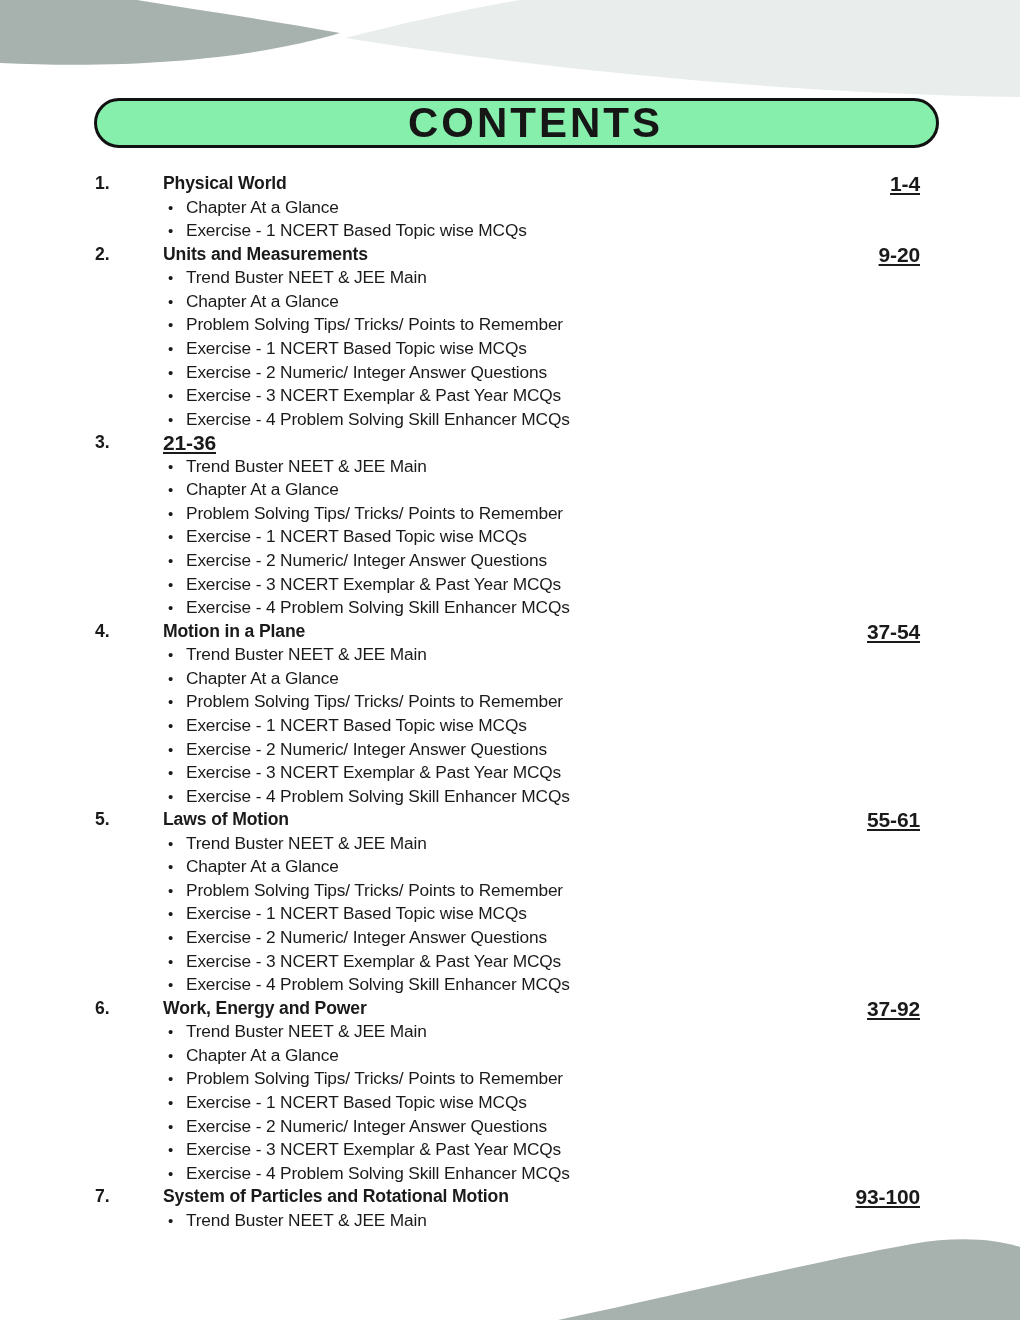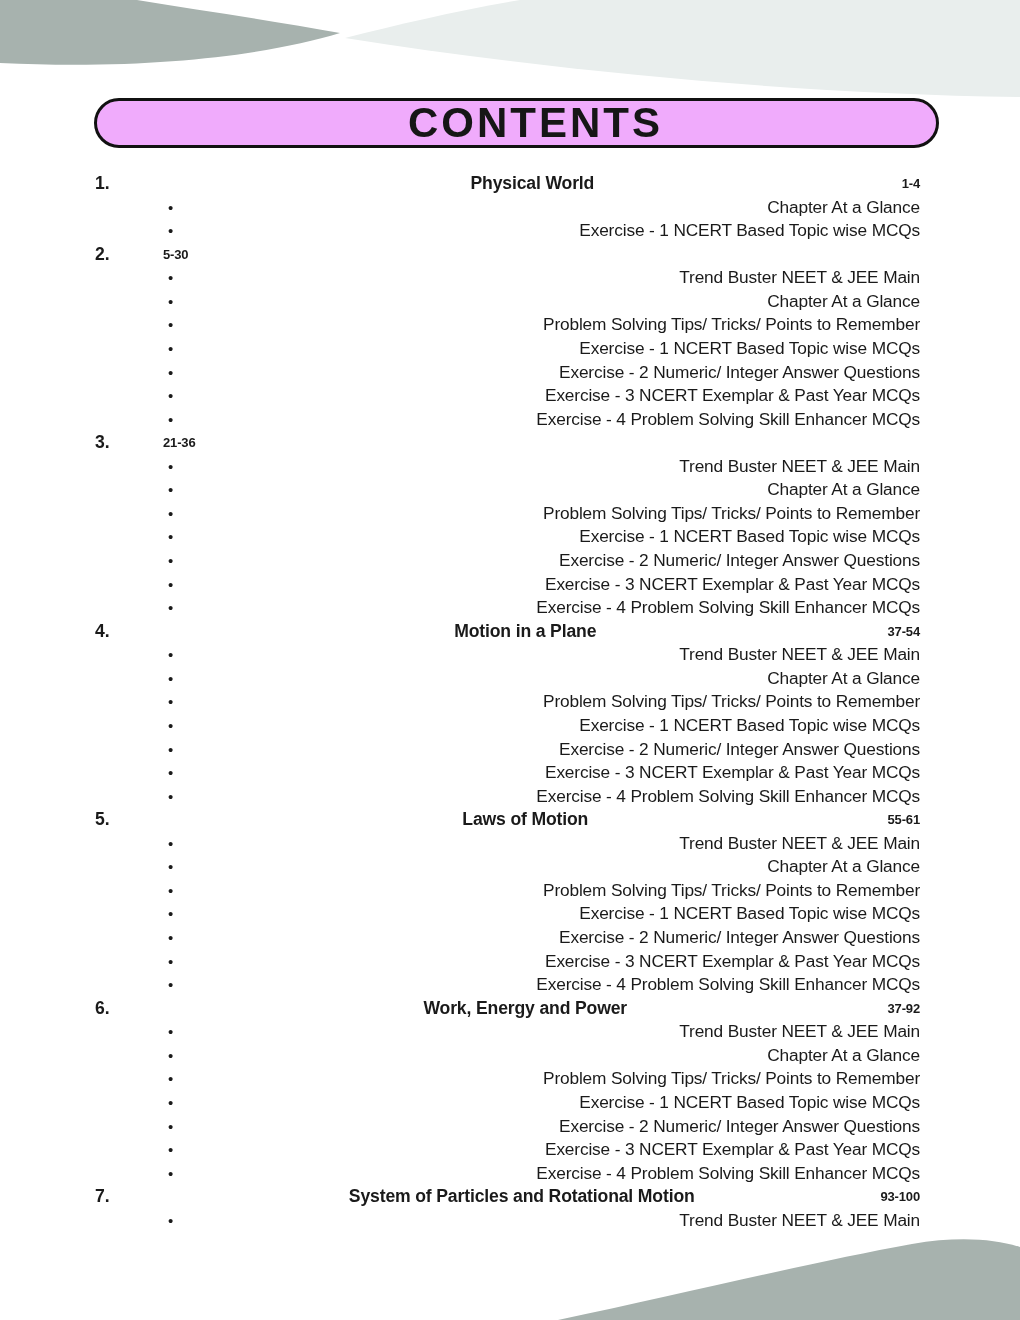--- a/index.html
+++ b/index.html
@@ -40,61 +40,62 @@
   .row{
     height:23.57px;
     line-height:23.57px;
     display:flex;
     align-items:center;
     white-space:nowrap;
     letter-spacing:-0.15px;
   }
   .row.chapter{font-weight:bold;font-size:17.6px;}
   .row.chapter .num{width:68px;flex:0 0 68px;}
-  .row.chapter .ctitle{flex:1 1 auto;text-align:center;}
-  .row.chapter .pages{flex:0 0 auto;font-size:13px;}
+  .row.chapter .ctitle{flex:1 1 auto;}
+  .row.chapter .pages{flex:0 0 auto;font-size:21px;text-decoration:underline;}
   .row.item{font-size:17.3px;padding-left:73px;}
   .row.item .bullet{
     flex:0 0 18px;width:18px;
     font-size:15px;
     color:#1a1a1a;
   }
-  .row.item .ilabel{flex:1 1 auto;text-align:right;}
+  .row.item .ilabel{flex:1 1 auto;}
 </style>
 </head>
 <body>
 
 <div class="page">
 
   <svg class="deco top" width="1020" height="180" viewBox="0 0 1020 180" aria-hidden="true">
     <path d="M520,0 L1020,0 L1020,97 C800,94 560,72 345,38 C400,24 460,10 520,0 Z" fill="#e9eeed"></path>
     <path d="M0,0 L137,0 C205,11 280,22 340,33 C268,55 150,70 0,63 Z" fill="#a7b2ae"></path>
   </svg>
 
-  <div class="title-box" style="background: #f0abfc; border-color: rgb(17, 17, 17);">
+  <div class="title-box" style="background: #86efac; border-color: rgb(17, 17, 17);">
     <span class="title-text">CONTENTS</span>
   </div>
 
   <div class="toc" id="toc">
       <div class="row chapter">
         <span class="num">1.</span>
         <span class="ctitle">Physical World</span>
         <span class="pages">1-4</span>
       </div>
       <div class="row item">
         <span class="bullet">•</span>
         <span class="ilabel">Chapter At a Glance</span>
       </div>
       <div class="row item">
         <span class="bullet">•</span>
         <span class="ilabel">Exercise - 1 NCERT Based Topic wise MCQs</span>
       </div>
       <div class="row chapter">
         <span class="num">2.</span>
-        <span class="pages">5-30</span>
+        <span class="ctitle">Units and Measurements</span>
+        <span class="pages">9-20</span>
       </div>
       <div class="row item">
         <span class="bullet">•</span>
         <span class="ilabel">Trend Buster NEET &amp; JEE Main</span>
       </div>
       <div class="row item">
         <span class="bullet">•</span>
         <span class="ilabel">Chapter At a Glance</span>
       </div>
       <div class="row item">

